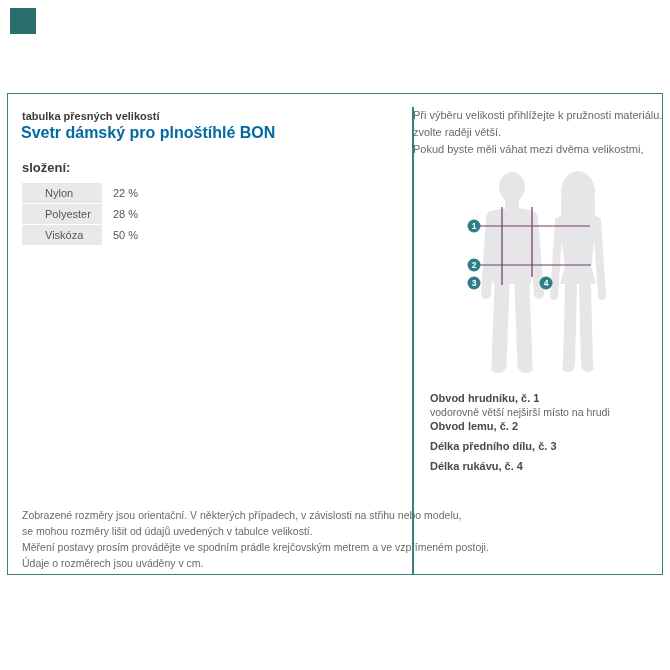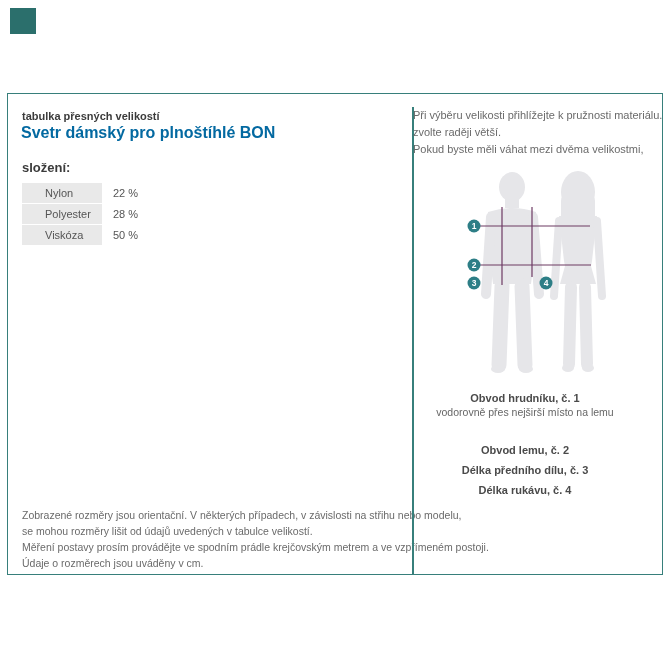--- a/index.html
+++ b/index.html
@@ -29,24 +29,24 @@
   .disclaimer { position:absolute; left:14px; top:413px; font-size:10.5px; color:#6a6a6a;
                 line-height:16px; white-space:nowrap; }
 
   .divider { position:absolute; left:412px; top:107px; width:2px; height:467px;
              background:#377f7b; }
 
   .right-panel { position:absolute; left:413px; top:94px; width:250px; height:479px; }
   .fit-note { position:absolute; left:0; top:13px; width:250px; text-align:left;
               font-size:11px; color:#6a6a6a; line-height:17px; }
   .figure-svg { position:absolute; left:42px; top:72px; }
-  .measurements { position:absolute; left:0; top:298px; width:224px; text-align:center; }
+  .measurements { position:absolute; left:17px; top:298px; width:224px; }
   .m-label { font-size:11px; font-weight:bold; color:#4a4a4a; }
   .m-sub { font-size:10.5px; color:#666; margin-top:2px; }
-  .mt9 { margin-top:26px; } .mt8 { margin-top:8px; }
+  .mt9 { margin-top:2px; } .mt8 { margin-top:8px; }
 </style>
 </head>
 <body>
 
 <div class="page">
 
   <div class="corner-mark"></div>
 
   <div class="sheet"></div>
 
@@ -127,20 +127,20 @@
         <text x="19" y="102" fill="#ffffff">2</text>
         <circle cx="19" cy="117" r="6.5" fill="#2d7e86"></circle>
         <text x="19" y="120" fill="#ffffff">3</text>
         <circle cx="91" cy="117" r="6.5" fill="#2d7e86"></circle>
         <text x="91" y="120" fill="#ffffff">4</text>
       </g>
     </svg>
 
     <div class="measurements">
       <div class="m-label">Obvod hrudníku, č. 1</div>
-      <div class="m-sub">vodorovně přes nejširší místo na lemu</div>
+      <div class="m-sub">vodorovně větší nejširší místo na hrudi</div>
       <div class="m-label mt9">Obvod lemu, č. 2</div>
       <div class="m-label mt8">Délka předního dílu, č. 3</div>
       <div class="m-label mt8">Délka rukávu, č. 4</div>
     </div>
   </div>
 
 </div>
 
 </body></html>

